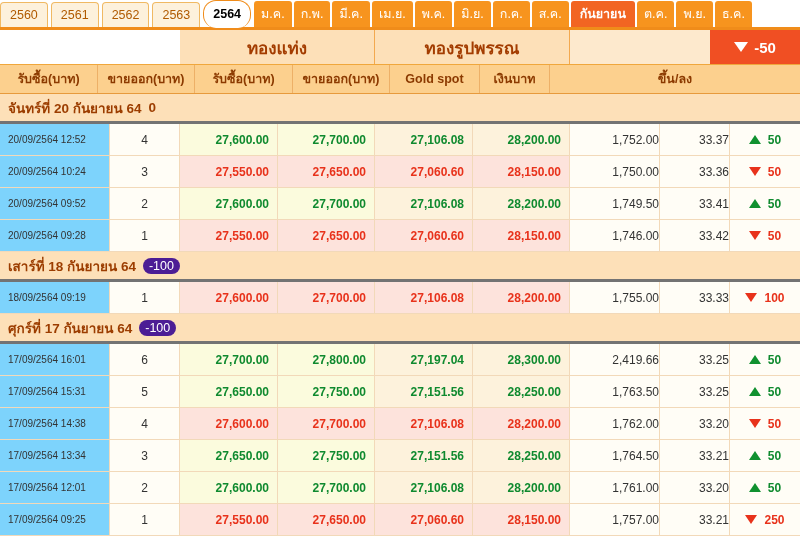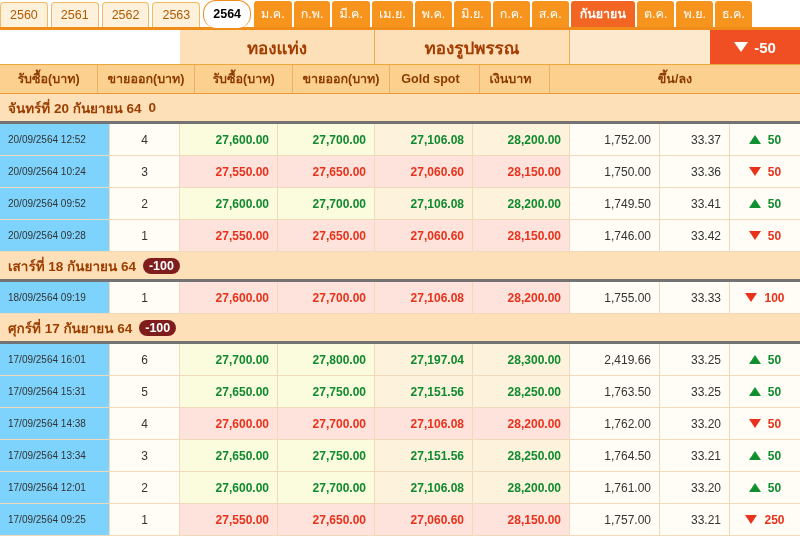--- a/index.html
+++ b/index.html
@@ -157,23 +157,23 @@
     padding-left: 8px;
     box-sizing: border-box;
     gap: 7px;
   }
   .day-label {
     color: #9c3d00;
     font-weight: bold;
     font-size: 13.5px;
   }
   .day-badge {
-    background: #7f1d1d;
+    background: #4c1d95;
     color: #fff;
-    font-weight: bold;
+    font-weight: normal;
     font-size: 12.5px;
     padding: 1px 6px;
     border-radius: 9px;
     text-align: right;
   }
 
   
   .data-row {
     display: flex;
     height: 31px;
@@ -206,21 +206,21 @@
   .grp1 { background: #fffde8; }
   .grp2 { background: #fff6e3; }
   .up-txt   { color: #0f8a2f; }
   .down-txt { color: #e8321b; }
   .grp1.down { background: #fde3dc; }
   .grp2.down { background: #fde3dc; }
   .grp1.up   { background: #fbfbdd; }
   .grp2.up   { background: #fdf2dc; }
   .c-spot, .c-baht {
     justify-content: flex-end;
-    padding-right: 8px;
+    padding-right: 0;
     color: #333;
     background: #fffdf6;
   }
   .c-chg {
     justify-content: center;
     gap: 7px;
     background: #fffdf6;
     font-weight: bold;
     font-size: 12.5px;
   }

